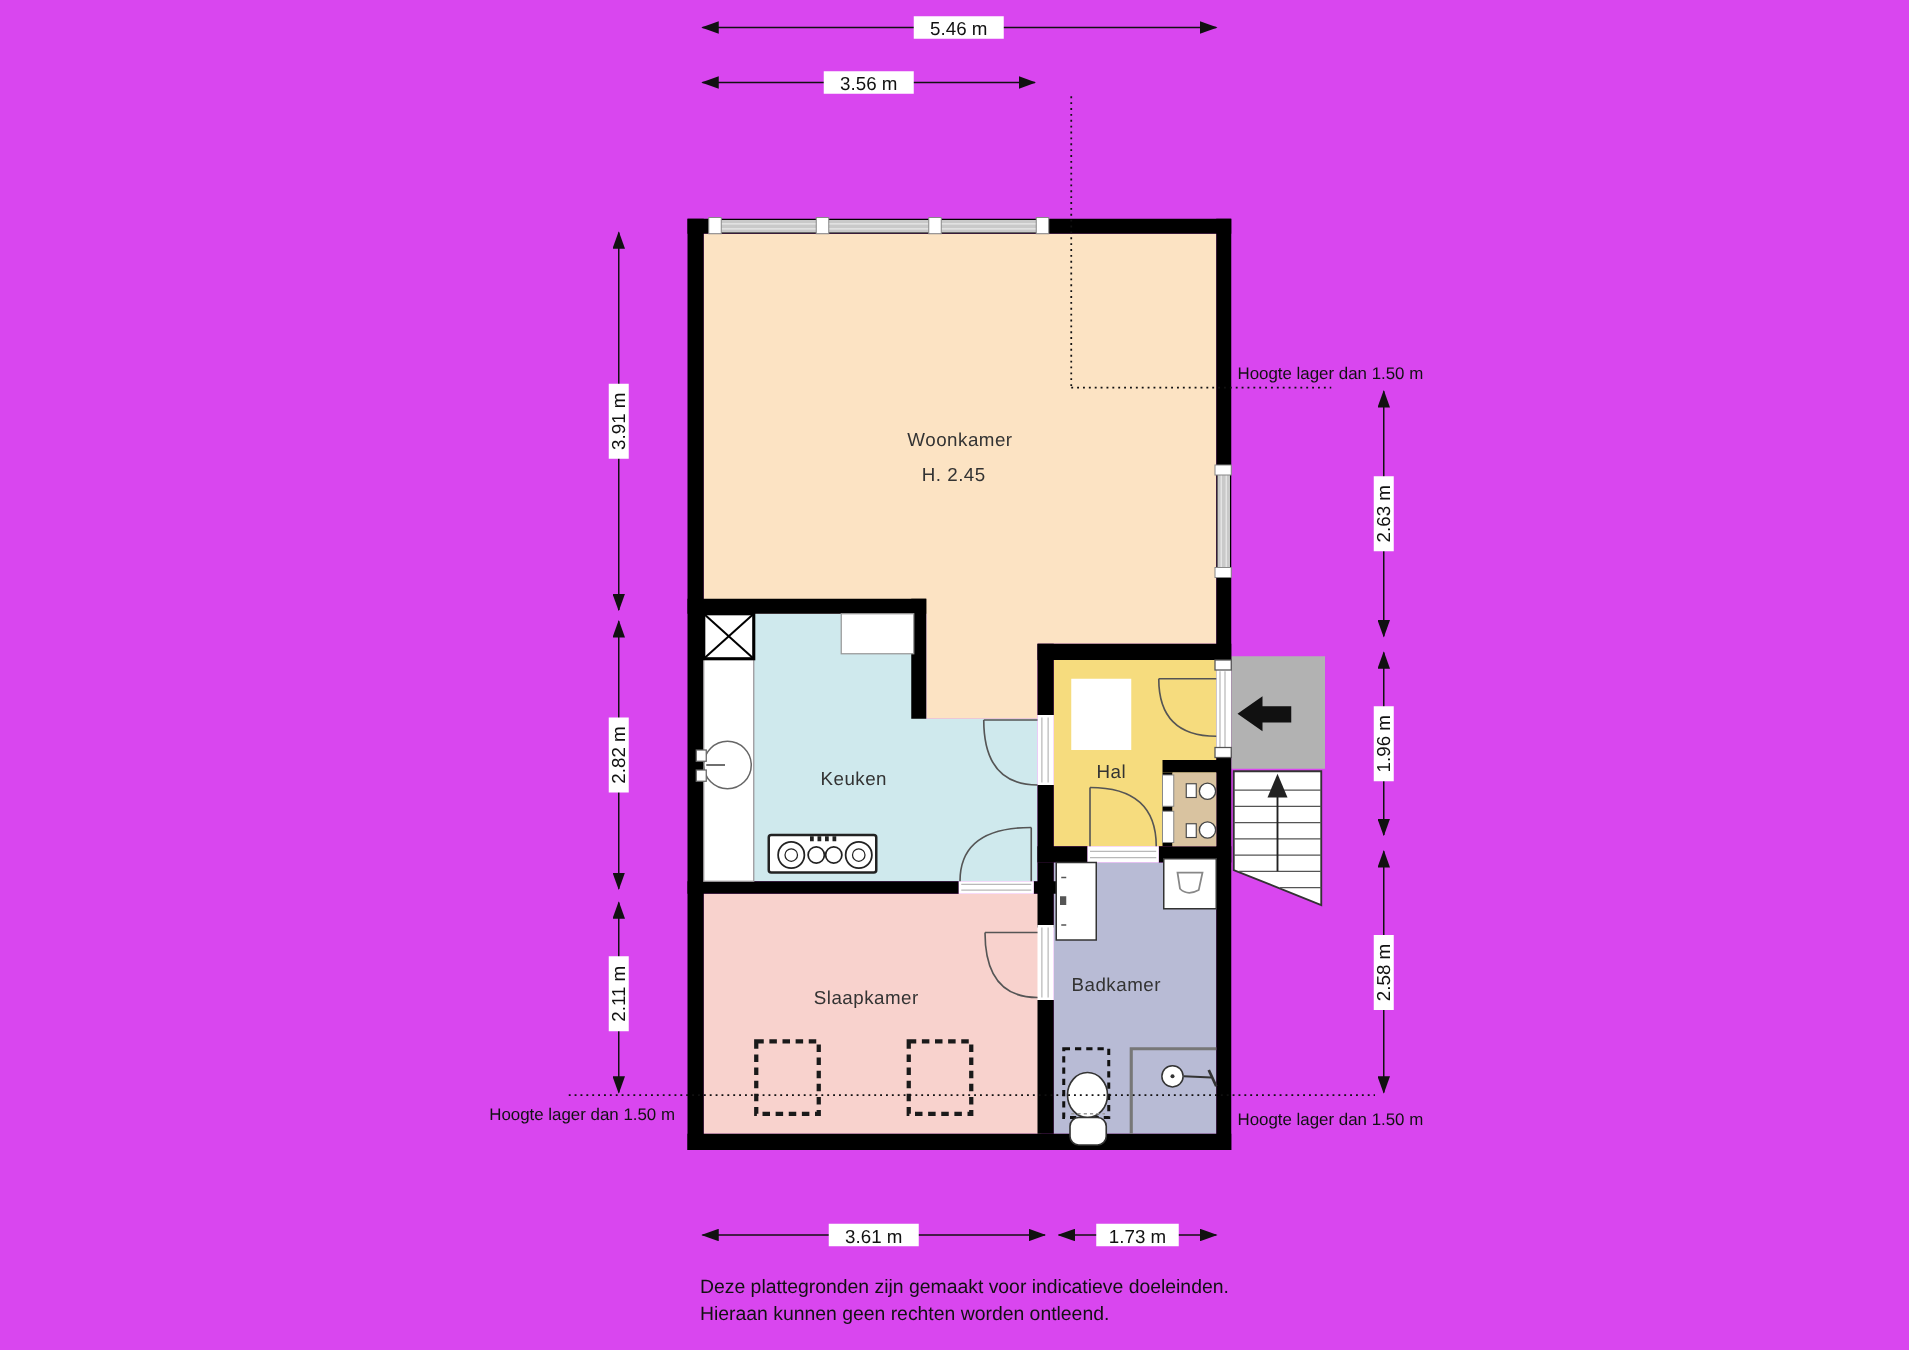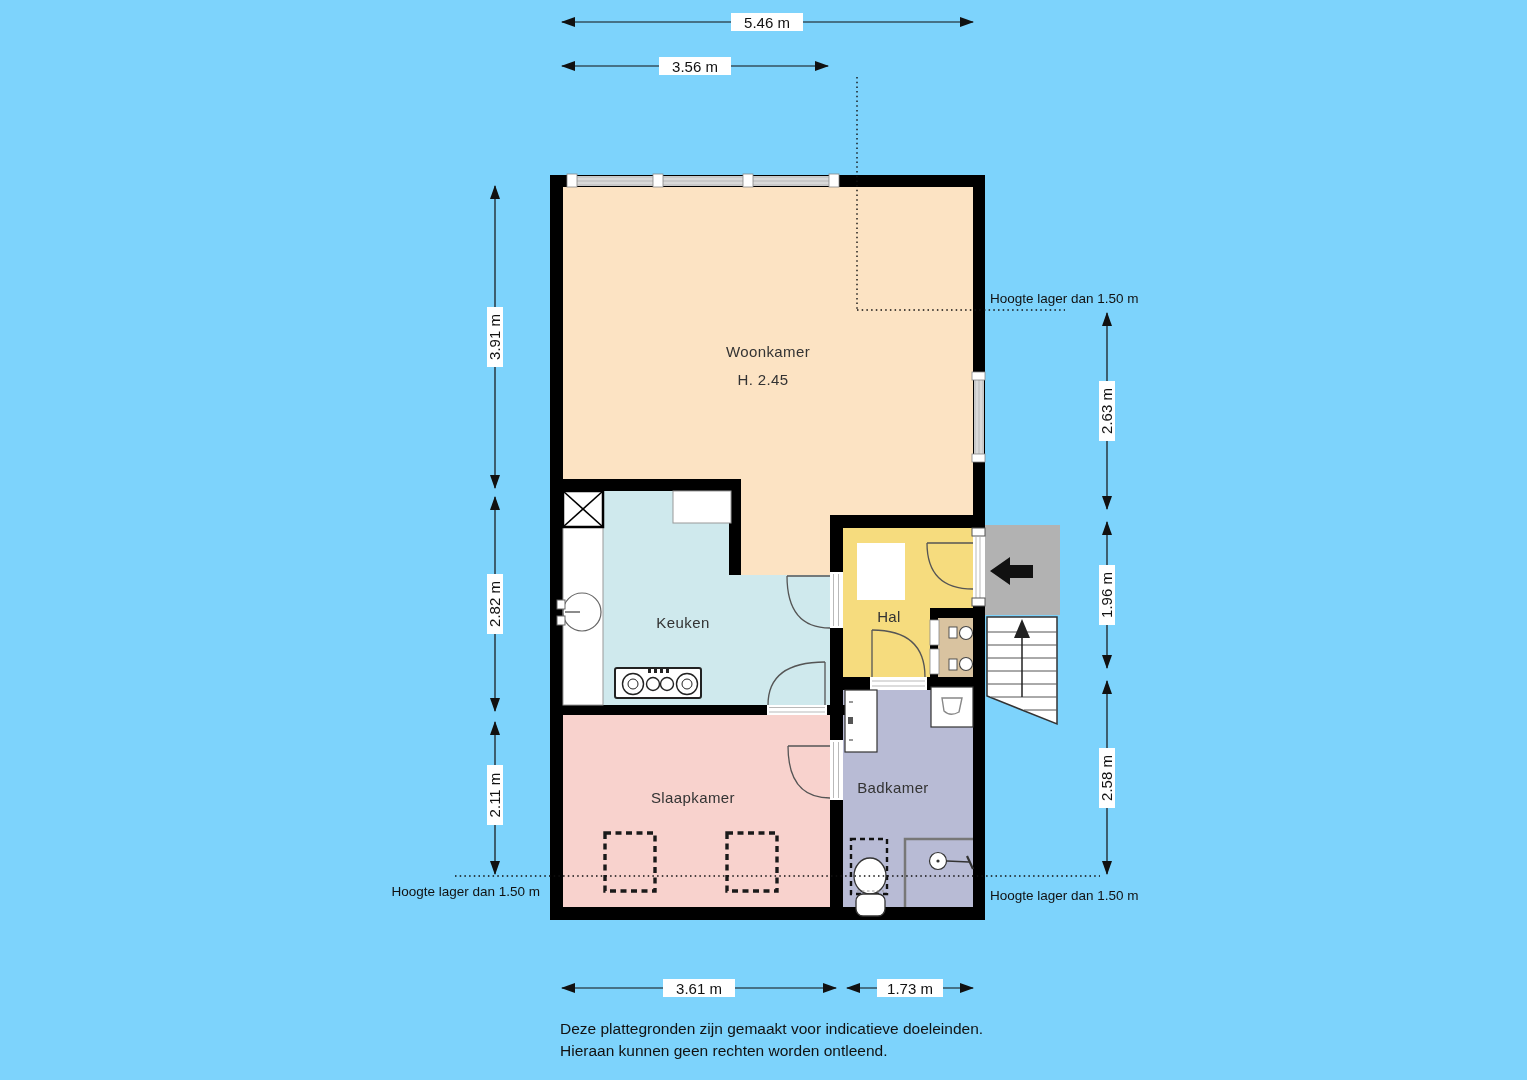--- a/index.html
+++ b/index.html
@@ -1,16 +1,16 @@
 <!DOCTYPE html>
 <html><head>
 <meta charset="utf-8">
 <style>
   html,body { margin:0; padding:0; background:#fff; }
-  .canvas { position:relative; width:1527px; height:1080px; background:#7dd3fc;
+  .canvas { position:relative; width:1527px; height:1080px; background:#d946ef;
             font-family:"Liberation Sans", sans-serif; overflow:hidden; }
   svg text { font-family:"Liberation Sans", sans-serif; }
   .dim-line  { stroke:#111; stroke-width:1.2; }
   .dim-text  { font-size:15px; fill:#111; }
   .note-text { font-size:13.5px; fill:#111; }
   .room-text { font-size:15px; fill:#333; letter-spacing:0.4px; }
   .footer-text { font-size:15.5px; fill:#111; }
   .dotted { stroke:#111; stroke-width:1.4; stroke-dasharray:1.5 3.2; fill:none; }
   .door   { stroke:#555; stroke-width:1.3; fill:none; }
   .thr    { stroke:#b9b9b9; stroke-width:1; }

